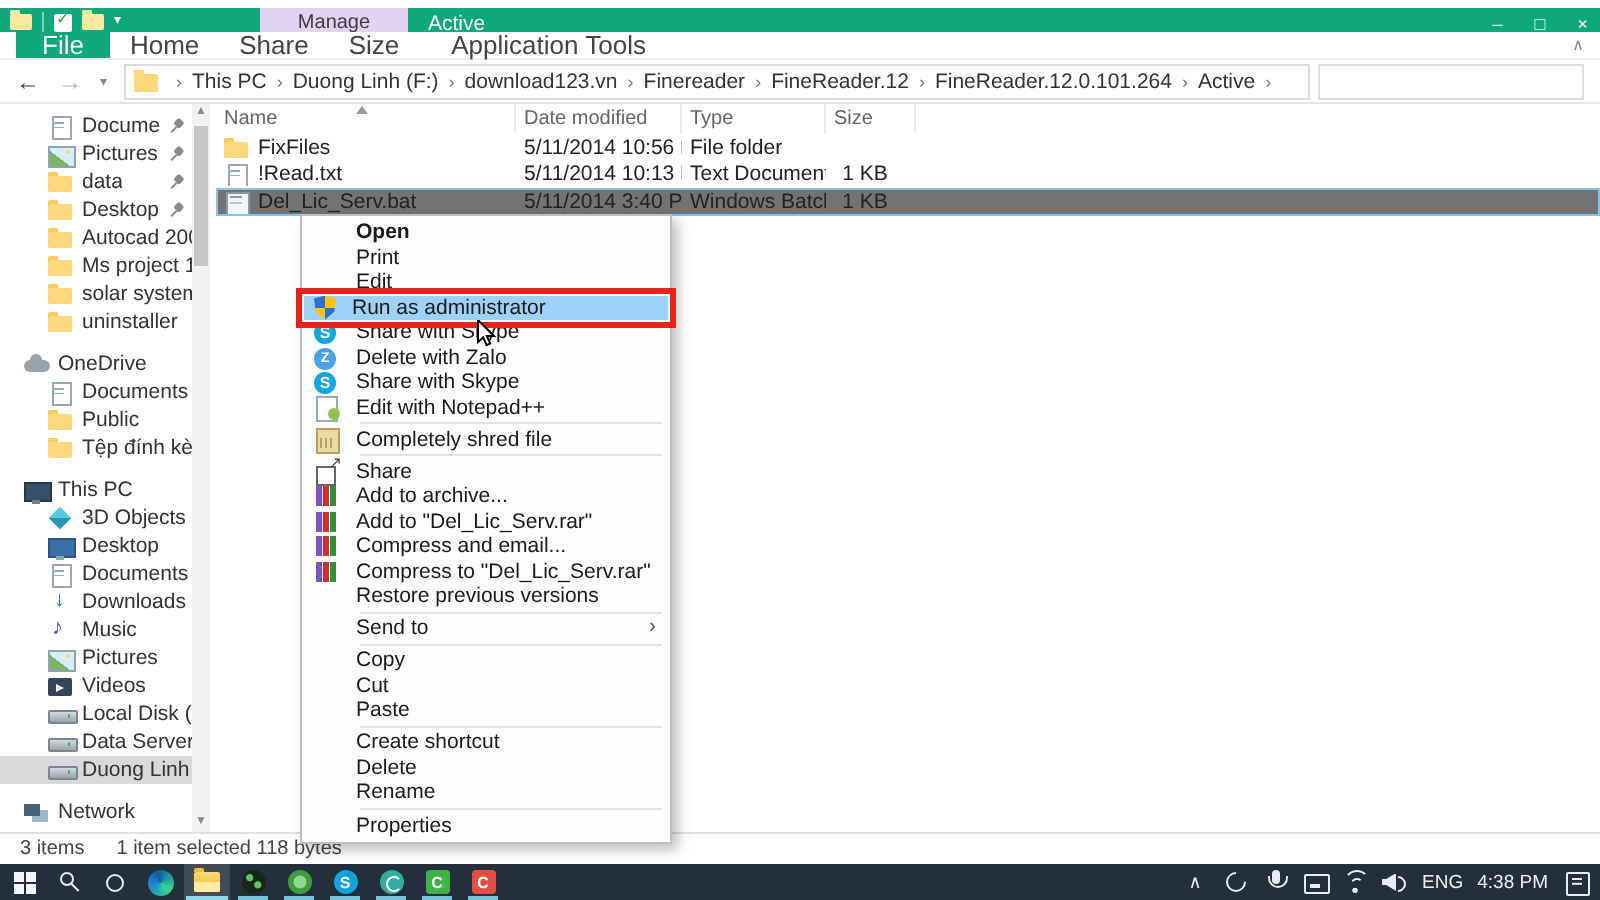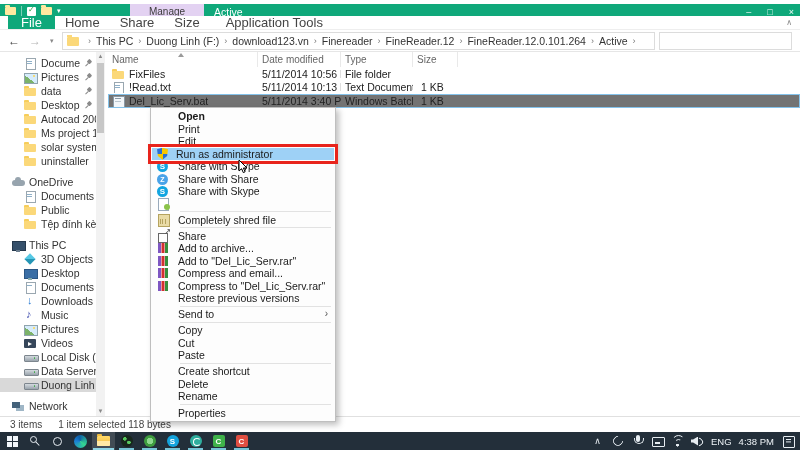--- a/index.html
+++ b/index.html
@@ -494,32 +494,33 @@
       </div>
 
       <div class="cm-item">
         <span class="cm-ic ic ic-skype"></span>
         <span class="cm-label">Share with Skype</span>
         <span class="cm-arrow"></span>
       </div>
 
       <div class="cm-item">
         <span class="cm-ic ic ic-zalo"></span>
-        <span class="cm-label">Share with Share</span>
+        <span class="cm-label">Delete with Zalo</span>
         <span class="cm-arrow"></span>
       </div>
 
       <div class="cm-item">
         <span class="cm-ic ic ic-skype"></span>
         <span class="cm-label">Share with Skype</span>
         <span class="cm-arrow"></span>
       </div>
 
       <div class="cm-item">
         <span class="cm-ic ic ic-npp"></span>
+        <span class="cm-label">Edit with Notepad++</span>
         <span class="cm-arrow"></span>
       </div>
 
       <div class="cm-item sep">
         
         
         
       </div>
 
       <div class="cm-item">

